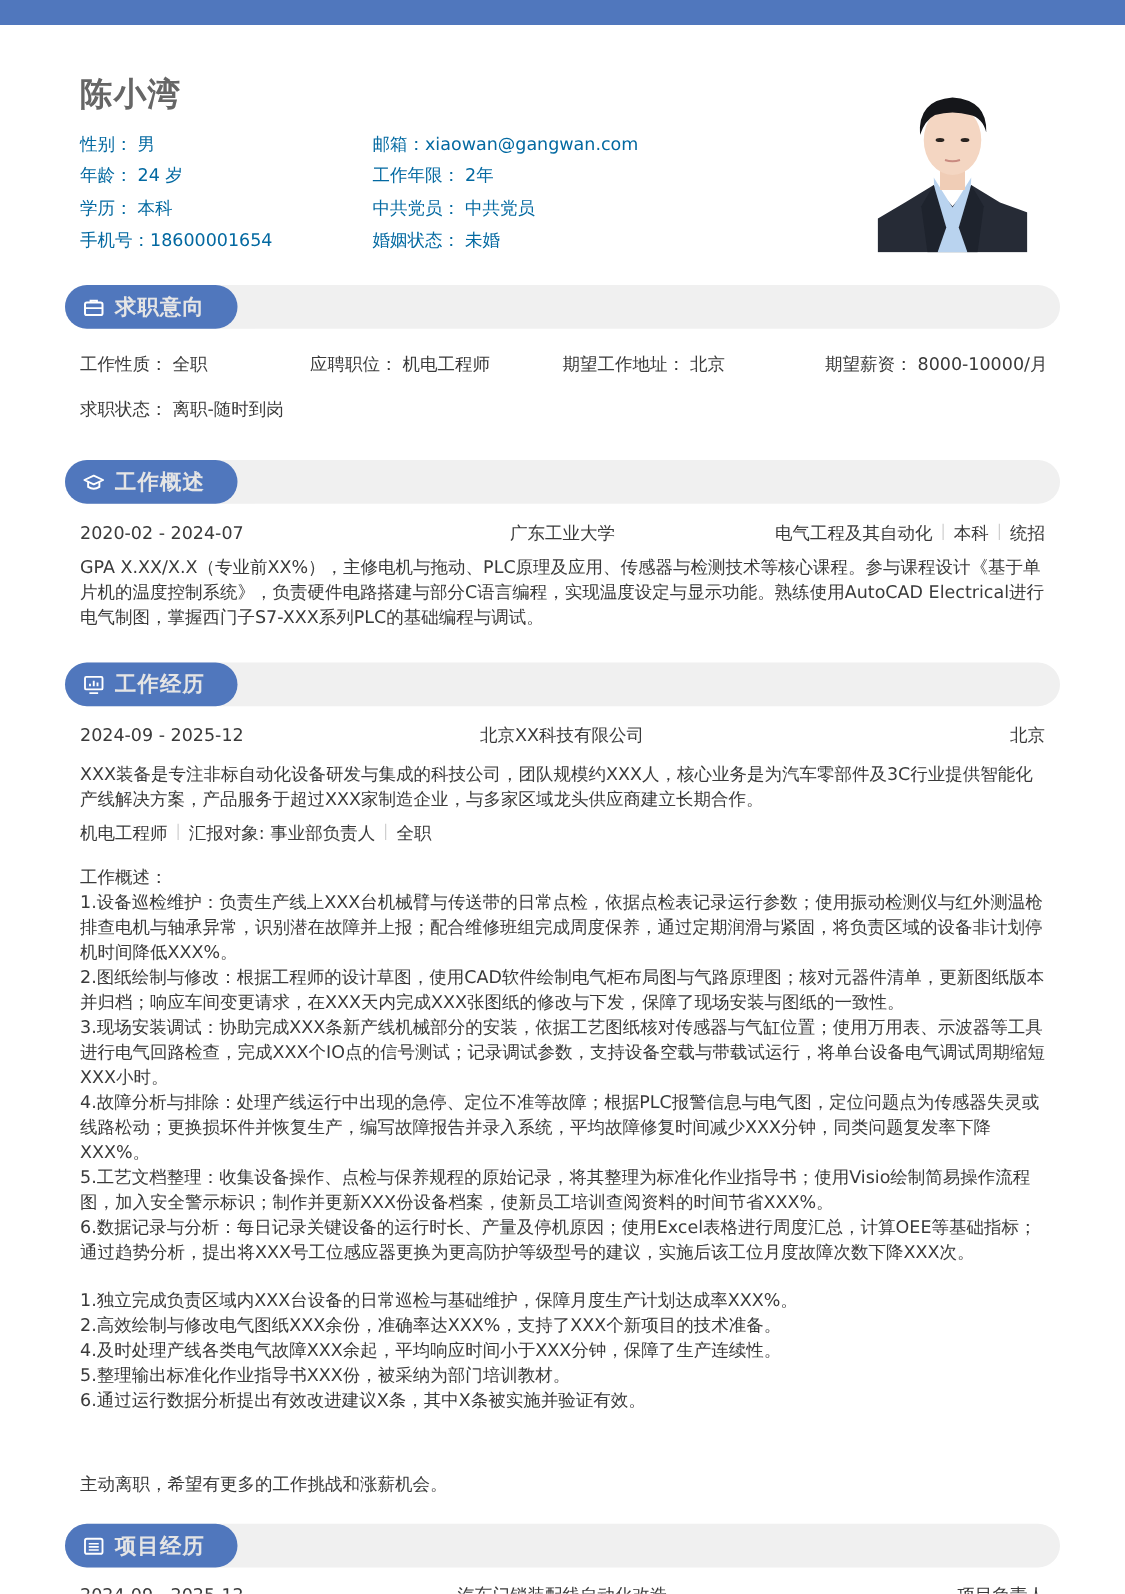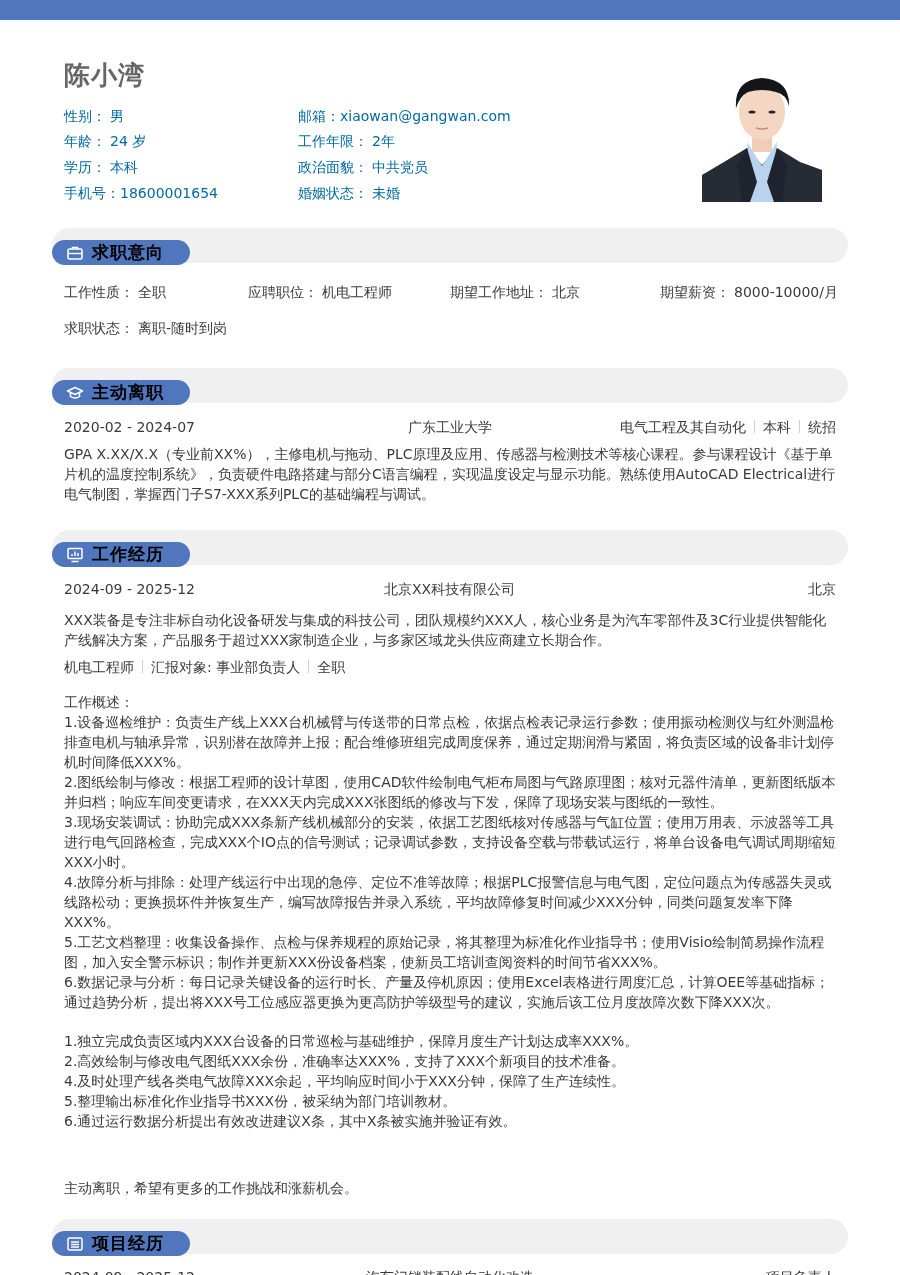--- a/index.html
+++ b/index.html
@@ -5,21 +5,21 @@
   * { box-sizing: border-box; margin: 0; padding: 0; }
   html, body { width: 900px; height: 1275px; overflow: hidden; background: #ffffff; }
   body { font-family: "DejaVu Sans", "Liberation Sans", sans-serif; color: #3a3a3a; font-size: 14px; position: relative; }
   .topbar { position: absolute; left: 0; top: 0; width: 900px; height: 20px; background: #5077bd; }
 
   .name { position: absolute; left: 64px; top: 58px; font-size: 26px; font-weight: bold; color: #666666; letter-spacing: 1px; }
   .info { position: absolute; font-size: 14px; color: #0369a1; line-height: 18px; white-space: nowrap; }
   .photo { position: absolute; left: 702px; top: 70px; width: 120px; height: 132px; overflow: hidden; background: #ffffff; }
 
   .section-bar { position: absolute; left: 52px; width: 796px; height: 35px; background: #f0f0f0; border-radius: 18px; }
-  .section-pill { position: absolute; left: 0; top: 12px; height: 25px; width: 138px; background: #5077bd; border-radius: 18px; display: flex; align-items: center; padding-left: 14px; color: #000000; }
+  .section-pill { position: absolute; left: 0; top: 0; height: 35px; width: 138px; background: #5077bd; border-radius: 18px; display: flex; align-items: center; padding-left: 14px; color: #e5e5e5; }
   .section-pill .icon { width: 18px; height: 18px; margin-right: 8px; display: inline-flex; }
   .section-pill .title { font-size: 17px; font-weight: bold; letter-spacing: 1px; }
 
   .row { position: absolute; font-size: 14px; line-height: 18px; white-space: nowrap; color: #3a3a3a; }
   .para { position: absolute; left: 64px; width: 776px; font-size: 14px; line-height: 20px; color: #3a3a3a; white-space: pre-wrap; }
   .sep { display: inline-block; width: 1px; height: 13px; background: #cfcfcf; margin: 0 8px; vertical-align: -1px; }
   .right { text-align: right; }
 </style>
 </head>
 <body>
@@ -28,21 +28,21 @@
 
 <div class="name">陈小湾</div>
 
 <div class="info" style="left:64px; top:107px;"><span>性别：</span><span style="margin-left:4px">男</span></div>
 <div class="info" style="left:64px; top:132px;"><span>年龄：</span><span style="margin-left:4px">24 岁</span></div>
 <div class="info" style="left:64px; top:158px;"><span>学历：</span><span style="margin-left:4px">本科</span></div>
 <div class="info" style="left:64px; top:184px;"><span>手机号：</span><span>18600001654</span></div>
 
 <div class="info" style="left:298px; top:107px;"><span>邮箱：</span><span>xiaowan@gangwan.com</span></div>
 <div class="info" style="left:298px; top:132px;"><span>工作年限：</span><span style="margin-left:4px">2年</span></div>
-<div class="info" style="left:298px; top:158px;"><span>政治面貌：</span><span style="margin-left:4px">中共党员</span></div>
+<div class="info" style="left:298px; top:158px;"><span>中共党员：</span><span style="margin-left:4px">中共党员</span></div>
 <div class="info" style="left:298px; top:184px;"><span>婚姻状态：</span><span style="margin-left:4px">未婚</span></div>
 
 <div class="photo">
   <svg width="120" height="132" viewBox="0 0 120 132">
     <rect width="120" height="132" fill="#ffffff"></rect>
 
     <path d="M0 105 L22 92 L45 78 L60 95 L75 78 L98 92 L120 100 L120 132 L0 132 Z" fill="#262b36"></path>
 
     <path d="M45 72 L60 96 L75 72 L72 132 L48 132 Z" fill="#b9d3ef"></path>
     <path d="M45 78 L55 112 L48 132 L40 132 L35 95 Z" fill="#1e232d"></path>
@@ -81,21 +81,21 @@
 <div class="row" style="left:64px; top:319px;"><span>求职状态：</span><span style="margin-left:4px">离职-随时到岗</span></div>
 
 <div class="section-bar" style="top:368px;">
   <div class="section-pill">
     <span class="icon">
       <svg width="18" height="18" viewBox="0 0 18 18">
           <path d="M1.5 7 L9 3.5 L16.5 7 L9 10.5 Z" fill="none" stroke="#fff" stroke-width="1.5" stroke-linejoin="round"></path>
           <path d="M4.5 8.5 V12.5 Q9 15.5 13.5 12.5 V8.5" fill="none" stroke="#fff" stroke-width="1.5"></path>
         </svg>
     </span>
-    <span class="title">主动离职</span>
+    <span class="title">工作概述</span>
   </div>
 </div>
 
 <div class="row" style="left:64px; top:418px;">2020-02 - 2024-07</div>
 <div class="row" style="left:408px; top:418px;">广东工业大学</div>
 <div class="row right" style="right:64px; top:418px;"><span>电气工程及其自动化</span><span class="sep"></span><span>本科</span><span class="sep"></span><span>统招</span></div>
 <div class="para" style="top:444px;">GPA X.XX/X.X（专业前XX%），主修电机与拖动、PLC原理及应用、传感器与检测技术等核心课程。参与课程设计《基于单片机的温度控制系统》，负责硬件电路搭建与部分C语言编程，实现温度设定与显示功能。熟练使用AutoCAD Electrical进行电气制图，掌握西门子S7-XXX系列PLC的基础编程与调试。</div>
 
 <div class="section-bar" style="top:530px;">
   <div class="section-pill">

